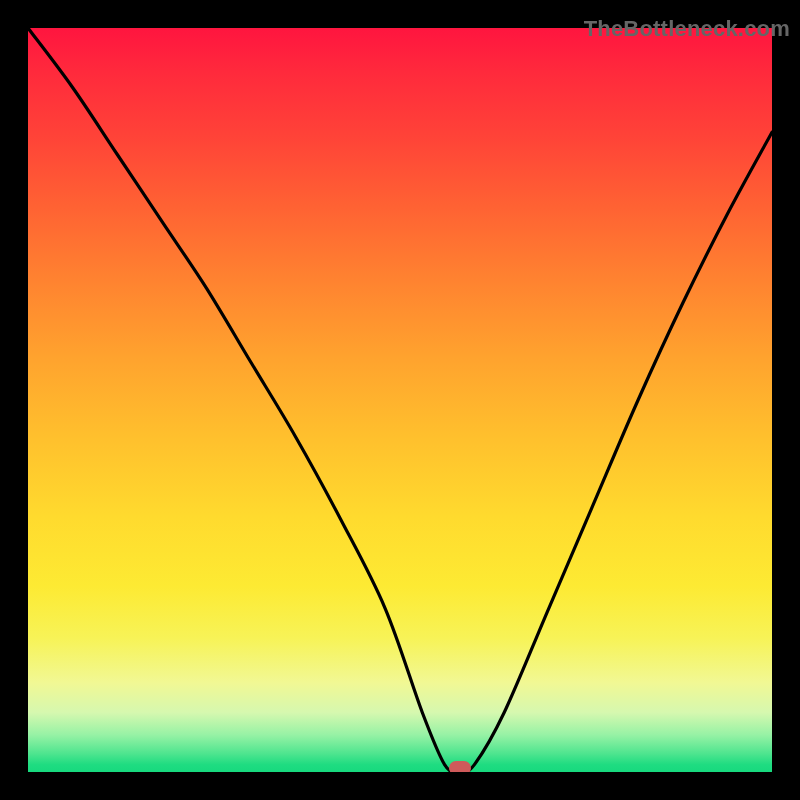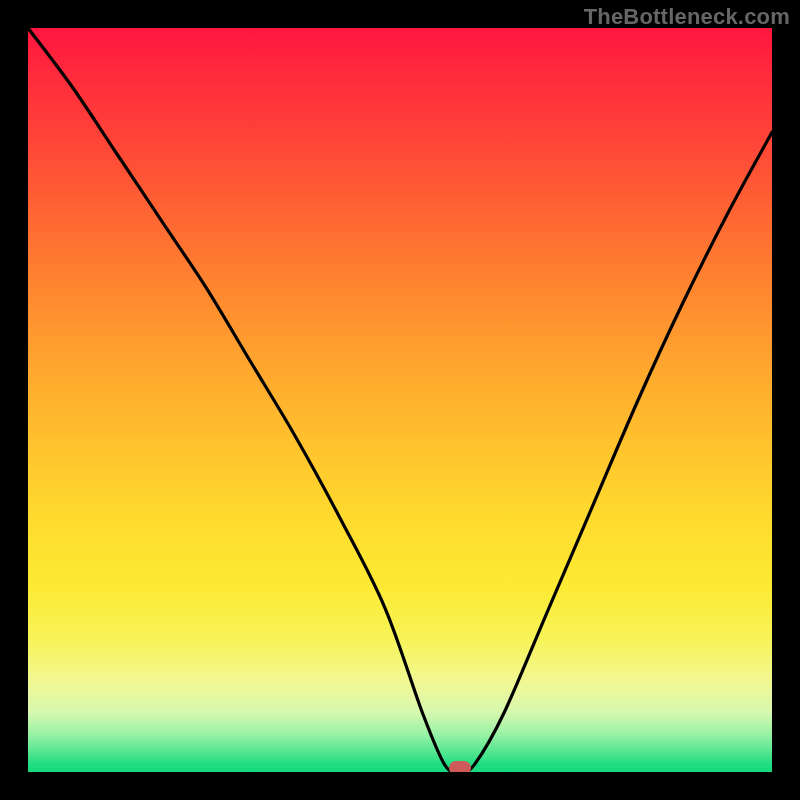--- a/index.html
+++ b/index.html
@@ -11,21 +11,21 @@
     overflow: hidden;
   }
   .frame {
     position: relative;
     width: 800px;
     height: 800px;
     background: #000;
   }
   .watermark {
     position: absolute;
-    top: 4px;
+    top: 16px;
     right: 10px;
     color: #666;
     font-family: Arial, Helvetica, sans-serif;
     font-size: 22px;
     font-weight: 600;
     letter-spacing: 0.2px;
     z-index: 5;
   }
   .plot {
     position: absolute;

